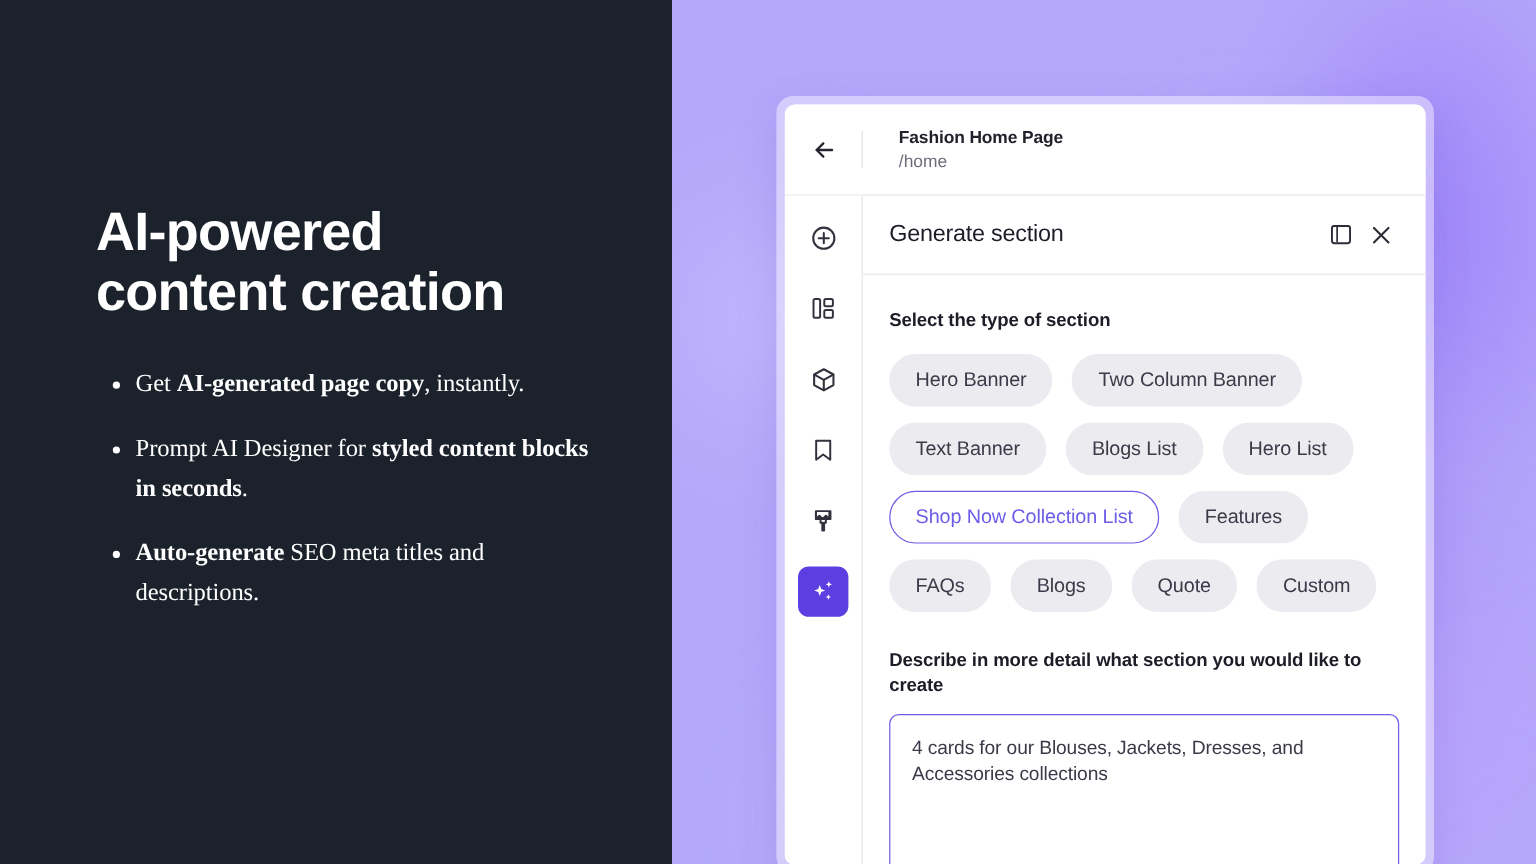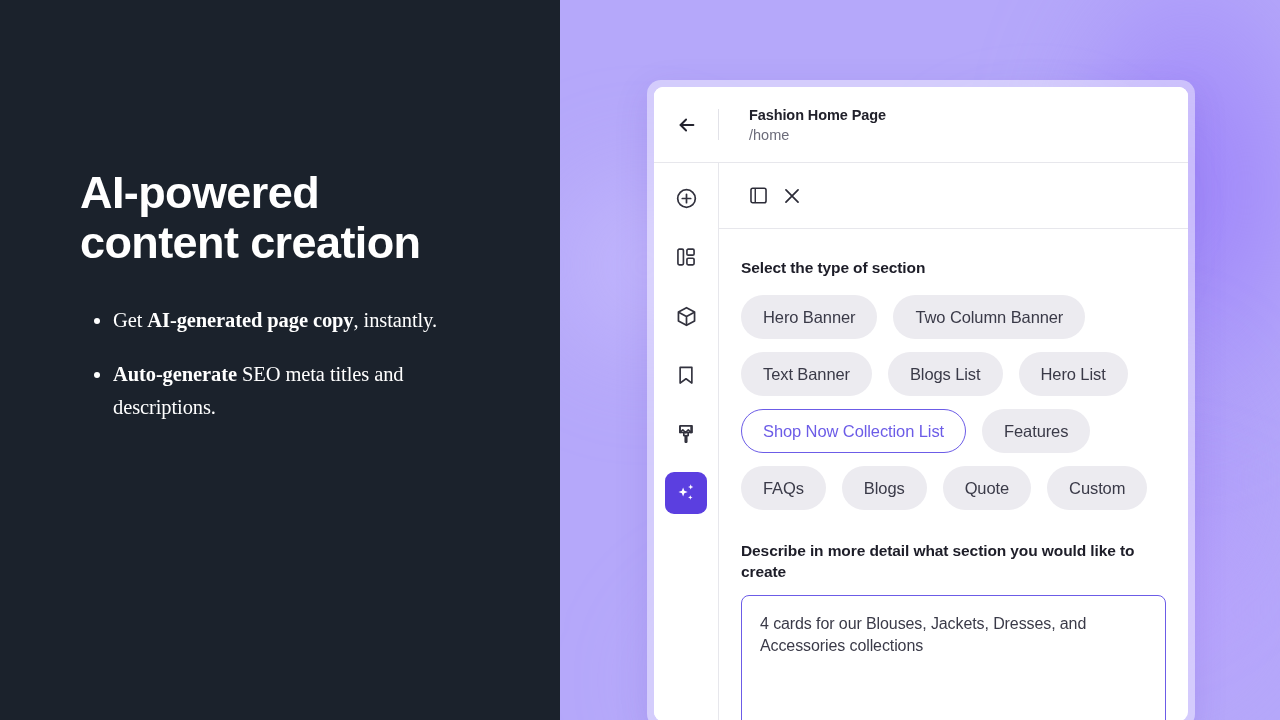--- a/index.html
+++ b/index.html
@@ -288,20 +288,23 @@
 
 <div id="root">
 
   <div class="left-pane">
     <div class="left-inner">
       <h1 class="headline">AI-powered
 content creation</h1>
       <ul class="bullets">
         <li>
           <span>Get </span><b>AI-generated page copy</b><span>, instantly.</span>
+        </li>
+        <li>
+          <span>Prompt AI Designer for </span><b>styled content blocks in seconds</b><span>.</span>
         </li>
         <li>
           <span></span><b>Auto-generate</b><span> SEO meta titles and descriptions.</span>
         </li>
       </ul>
     </div>
   </div>
 
   <div class="right-pane">
     <div class="bg-blob blob1"></div>
@@ -380,20 +383,21 @@
                   <path d="M16.7 3.3l.72 1.93 1.93.72-1.93.72-.72 1.93-.72-1.93-1.93-.72 1.93-.72z"></path>
                   <path d="M16.3 14.2l.62 1.66 1.66.62-1.66.62-.62 1.66-.62-1.66-1.66-.62 1.66-.62z"></path>
                 </svg>
               </span>
             </div>
           </div>
 
           <div class="content-col">
 
             <div class="section-header">
+              <h2>Generate section</h2>
               <div class="hdr-btn">
                 <span>
                   <svg width="21" height="21" viewBox="0 0 24 24" fill="none" stroke="currentColor" stroke-width="1.8" stroke-linejoin="round">
                     <rect x="3.4" y="3.8" width="17.2" height="16.4" rx="2"></rect>
                     <path d="M8.3 4.6v14.8" stroke-width="1.6"></path>
                   </svg>
                 </span>
               </div>
               <div class="hdr-btn">
                 <span>

